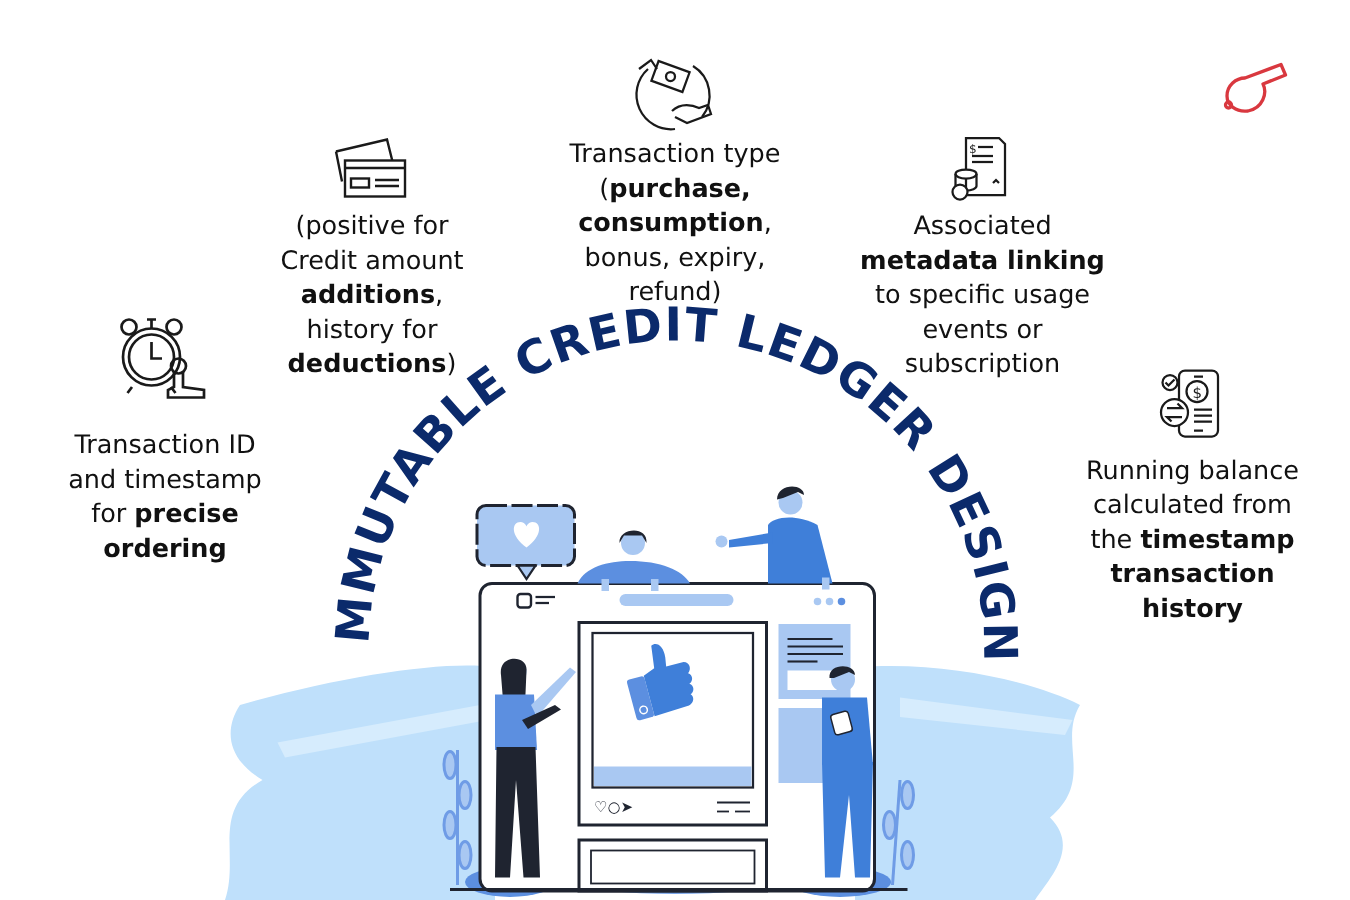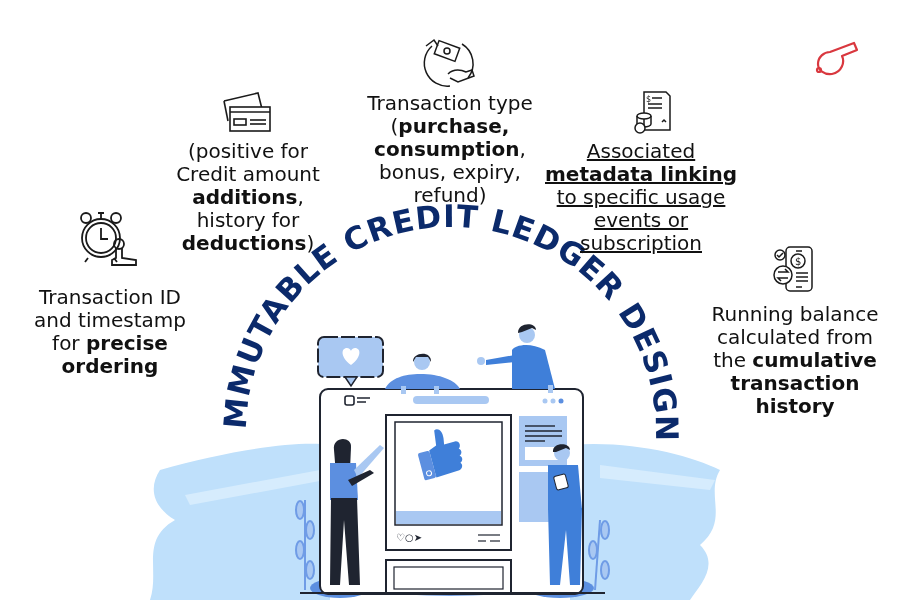--- a/index.html
+++ b/index.html
@@ -1,17 +1,17 @@
 <!DOCTYPE html>
 <html><head>
 <meta charset="utf-8">
 <style>
   html,body{margin:0;padding:0;}
   body{width:900px;height:600px;background:#ffffff;position:relative;overflow:hidden;font-family:"DejaVu Sans","Liberation Sans",sans-serif;color:#111;}
-  .item{position:absolute;text-align:center;font-size:20px;line-height:23px;color:#111;}
+  .item{position:absolute;text-align:center;font-size:17px;line-height:23px;color:#111;}
   .item b{font-weight:bold;}
   .icon{position:absolute;}
   .title-svg{position:absolute;left:0;top:0;}
   .illus{position:absolute;left:0;top:0;}
 </style>
 </head>
 <body>
 
 <svg class="illus" width="900" height="600" viewBox="0 0 900 600">
 
@@ -210,26 +210,26 @@
     <div><span>history for</span></div>
     <div><b>deductions</b><span>)</span></div>
   </div>
 <div class="item" style="left:355px;top:92px;width:190px;">
     <div><span>Transaction type</span></div>
     <div><span>(</span><b>purchase,</b></div>
     <div><b>consumption</b><span>,</span></div>
     <div><span>bonus, expiry,</span></div>
     <div><span>refund)</span></div>
   </div>
-<div class="item" style="left:541px;top:140px;width:200px;text-decoration:underline;">
+<div class="item" style="left:555px;top:140px;width:200px;">
     <div><span>Associated</span></div>
     <div><b>metadata linking</b></div>
     <div><span>to specific usage</span></div>
     <div><span>events or</span></div>
     <div><span>subscription</span></div>
   </div>
 <div class="item" style="left:700px;top:303px;width:190px;">
     <div><span>Running balance</span></div>
     <div><span>calculated from</span></div>
-    <div><span>the </span><b>cumulative</b></div>
+    <div><span>the </span><b>timestamp</b></div>
     <div><b>transaction</b></div>
     <div><b>history</b></div>
   </div>
 
 </body></html>

